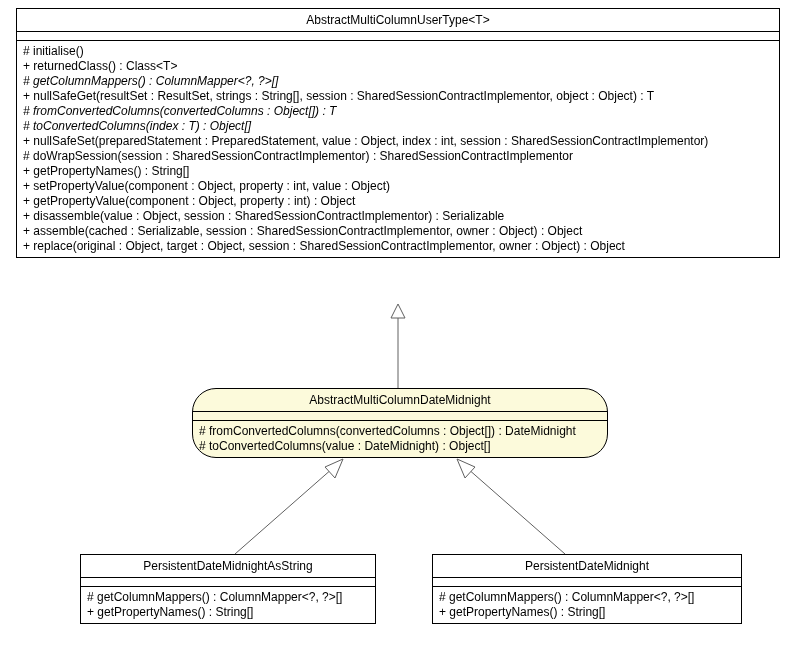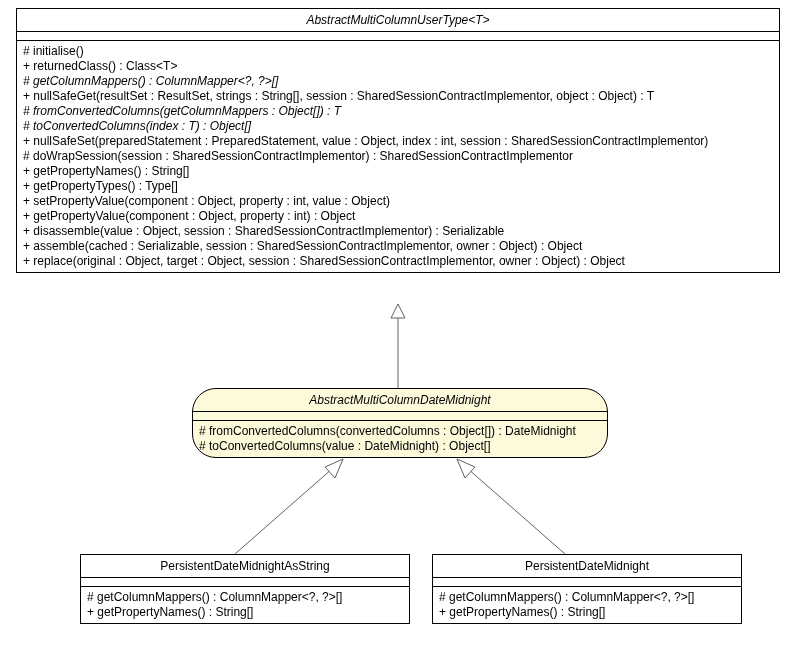--- a/index.html
+++ b/index.html
@@ -18,21 +18,20 @@
     background: #fff;
     box-sizing: border-box;
   }
   .class-box.highlight {
     background: #fcfadb;
   }
   .class-name {
     text-align: center;
     border-bottom: 1px solid #000;
     padding: 4px 6px;
-    font-style: italic;
   }
   .class-name.normal {
     font-style: normal;
   }
   .attrs {
     border-bottom: 1px solid #000;
     min-height: 8px;
   }
   .methods {
     padding: 3px 6px;
@@ -57,44 +56,43 @@
 <body>
 
 <div class="class-box" style="left:16px; top:8px; width:764px;">
   <div class="class-name">AbstractMultiColumnUserType&lt;T&gt;</div>
   <div class="attrs"></div>
   <div class="methods">
     <div># initialise()</div>
     <div>+ returnedClass() : Class&lt;T&gt;</div>
     <div class="italic"># getColumnMappers() : ColumnMapper&lt;?, ?&gt;[]</div>
     <div>+ nullSafeGet(resultSet : ResultSet, strings : String[], session : SharedSessionContractImplementor, object : Object) : T</div>
-    <div class="italic"># fromConvertedColumns(getColumnMappers : Object[]) : T</div>
+    <div class="italic"># fromConvertedColumns(convertedColumns : Object[]) : T</div>
     <div class="italic"># toConvertedColumns(index : T) : Object[]</div>
     <div>+ nullSafeSet(preparedStatement : PreparedStatement, value : Object, index : int, session : SharedSessionContractImplementor)</div>
     <div># doWrapSession(session : SharedSessionContractImplementor) : SharedSessionContractImplementor</div>
     <div>+ getPropertyNames() : String[]</div>
-    <div>+ getPropertyTypes() : Type[]</div>
     <div>+ setPropertyValue(component : Object, property : int, value : Object)</div>
     <div>+ getPropertyValue(component : Object, property : int) : Object</div>
     <div>+ disassemble(value : Object, session : SharedSessionContractImplementor) : Serializable</div>
     <div>+ assemble(cached : Serializable, session : SharedSessionContractImplementor, owner : Object) : Object</div>
     <div>+ replace(original : Object, target : Object, session : SharedSessionContractImplementor, owner : Object) : Object</div>
   </div>
 </div>
 
 <div class="class-box highlight" style="left:192px; top:388px; width:416px;border-radius:24px;">
   <div class="class-name">AbstractMultiColumnDateMidnight</div>
   <div class="attrs"></div>
   <div class="methods">
     <div># fromConvertedColumns(convertedColumns : Object[]) : DateMidnight</div>
     <div># toConvertedColumns(value : DateMidnight) : Object[]</div>
   </div>
 </div>
 
-<div class="class-box" style="left:80px; top:554px; width:330px;">
+<div class="class-box" style="left:80px; top:554px; width:296px;">
   <div class="class-name normal">PersistentDateMidnightAsString</div>
   <div class="attrs"></div>
   <div class="methods">
     <div># getColumnMappers() : ColumnMapper&lt;?, ?&gt;[]</div>
     <div>+ getPropertyNames() : String[]</div>
   </div>
 </div>
 
 <div class="class-box" style="left:432px; top:554px; width:310px;">
   <div class="class-name normal">PersistentDateMidnight</div>

